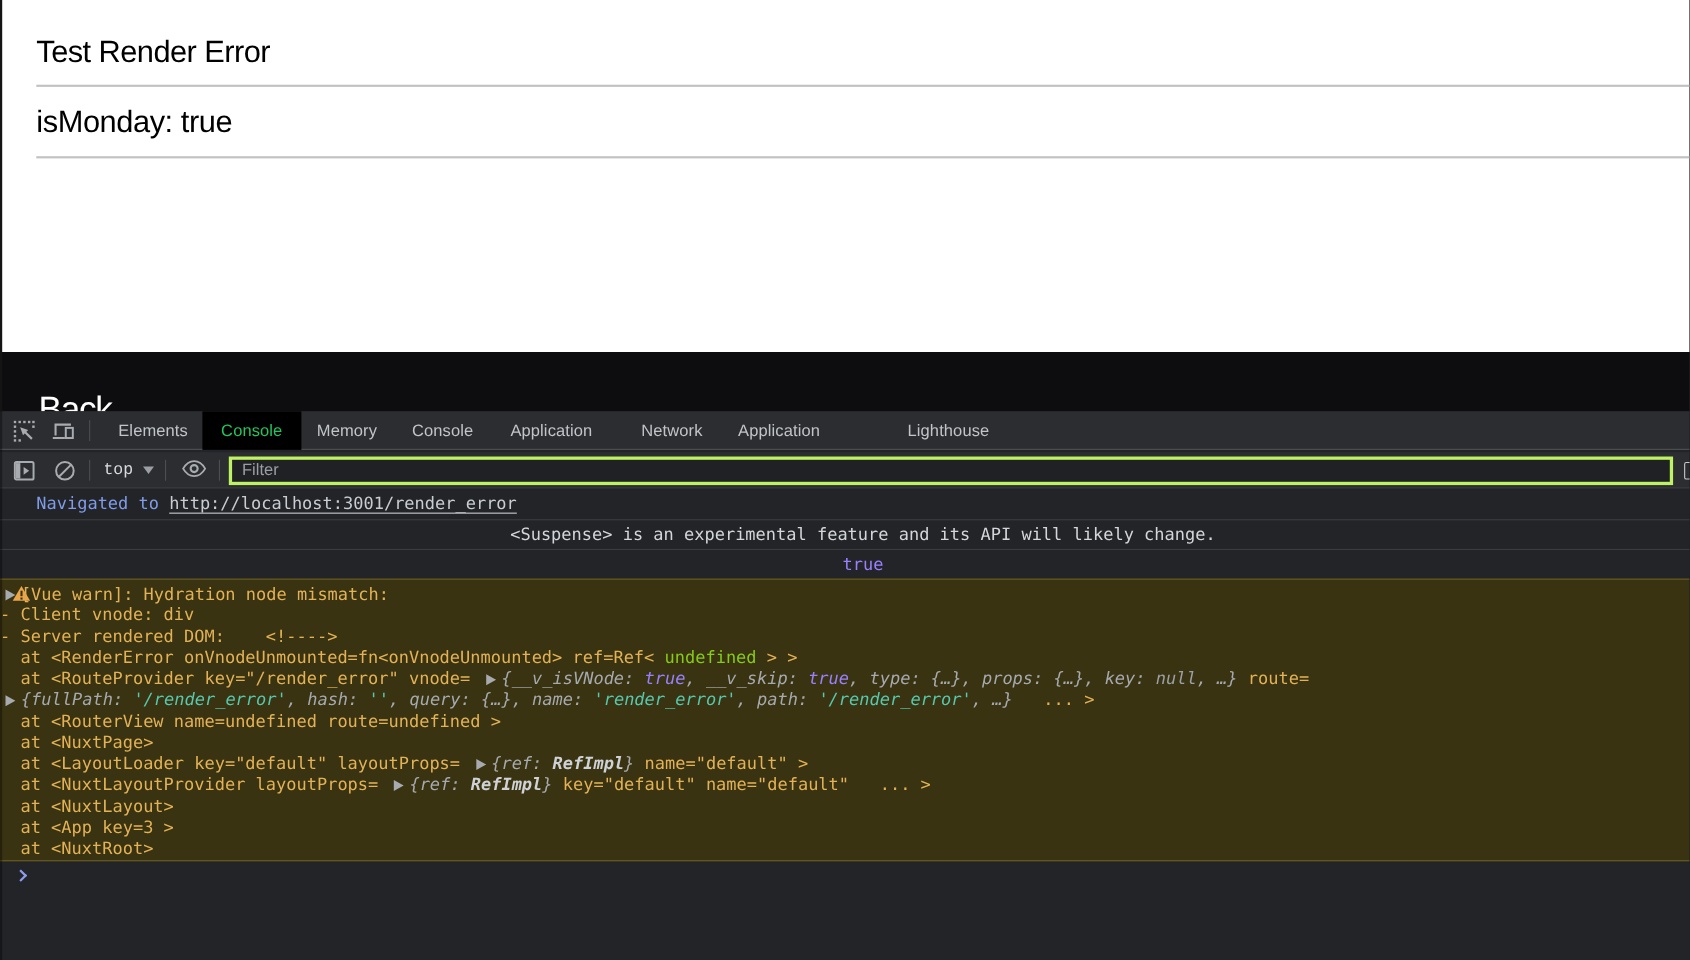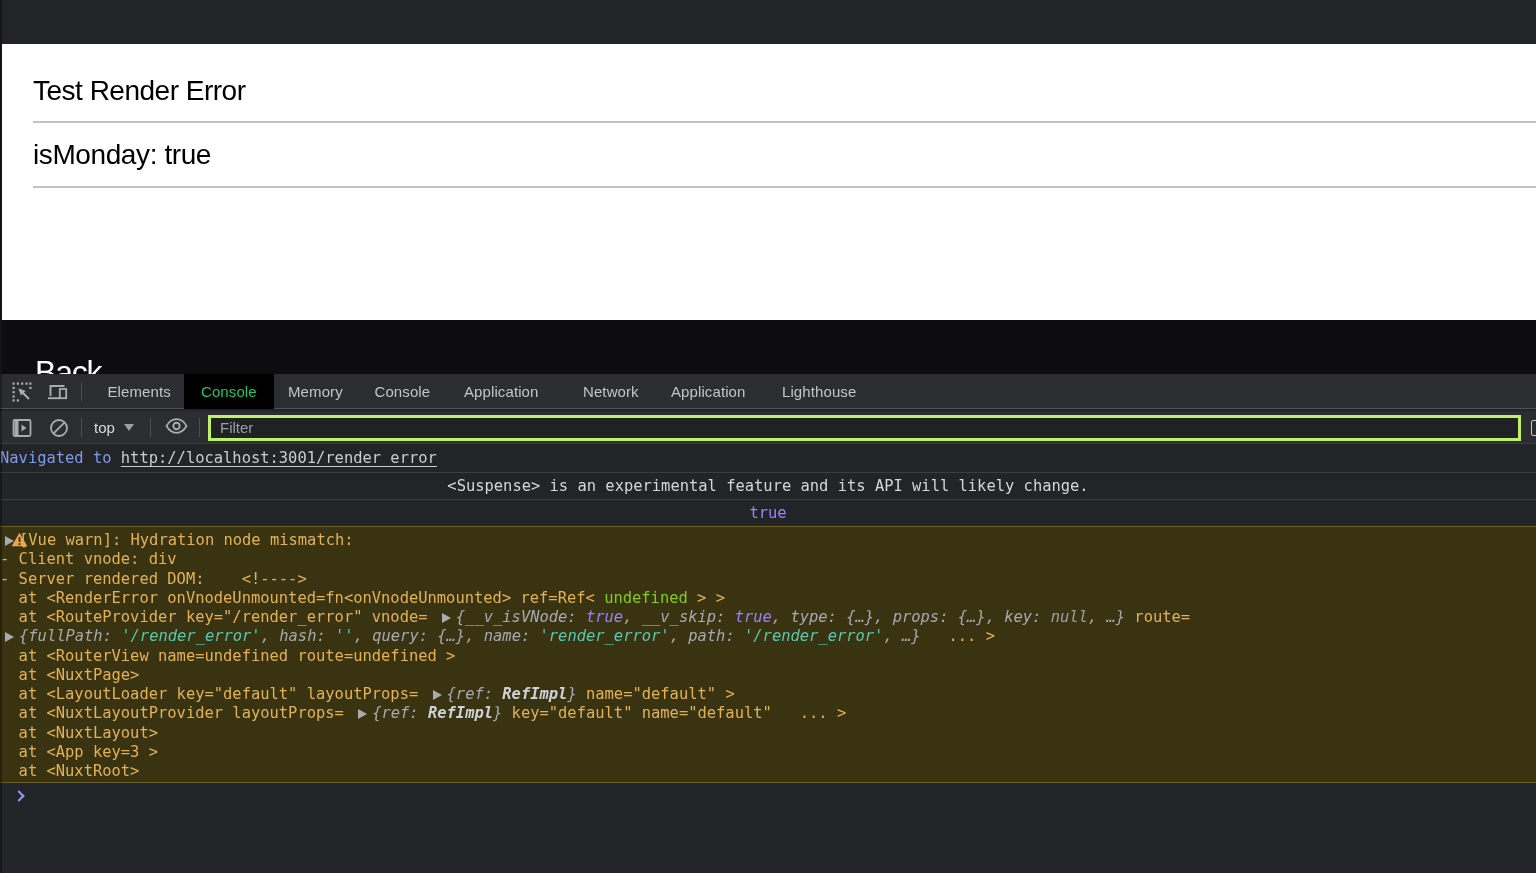--- a/index.html
+++ b/index.html
@@ -1,20 +1,20 @@
 <!DOCTYPE html>
 <html><head>
 <meta charset="utf-8">
 <style>
   * { margin:0; padding:0; box-sizing:border-box; }
   html,body { width:1536px; height:873px; overflow:hidden; background:#232428; }
   body { position:relative; font-family:"Liberation Sans", sans-serif; }
 
   
-  .webpage { position:absolute; left:0; top:0; width:1536px; height:320px; background:#ffffff;margin-top:44px; }
+  .webpage { position:absolute; left:0; top:0; width:1536px; height:320px; background:#ffffff; }
   .page-title { position:absolute; left:33px; top:33px; font-size:28px; letter-spacing:-0.5px; color:#000; line-height:1; }
   .page-rule { position:absolute; left:33px; right:0; height:1.5px; background:#c2c2c2; }
   .rule-1 { top:77px; }
   .rule-2 { top:142px; }
   .page-status { position:absolute; left:33px; top:97px; font-size:28px; letter-spacing:-0.4px; color:#000; line-height:1; }
 
   .back-section { position:absolute; left:0; top:320px; width:1536px; height:54px; background:#0d0d0f; overflow:hidden; }
   .back-label { position:absolute; left:35px; top:36px; font-size:32px; letter-spacing:-1.2px; color:#ffffff; line-height:1; }
 
   
@@ -32,32 +32,32 @@
   .tab { position:absolute; top:0; height:35px; display:flex; align-items:center; font-size:15px; color:#c1c4c8; letter-spacing:0.1px; }
   .tab.active { background:#000000; color:#22c55e; padding:0 17px; }
 
   .toolbar { position:absolute; left:0; top:36.5px; width:1536px; height:33.5px; background:#2c2d31; border-bottom:1px solid #3c3d41; }
   .toolbar .icon-btn { position:absolute; top:7px; width:20px; height:20px; }
   .sidebar-btn { left:12px; }
   .clear-btn { left:49px; }
   .tb-sep1 { position:absolute; left:81px; top:7px; width:1px; height:19px; background:#4c4d50; }
   .tb-sep2 { position:absolute; left:150px; top:7px; width:1px; height:19px; background:#4c4d50; }
   .tb-sep3 { position:absolute; left:199px; top:7px; width:1px; height:19px; background:#4c4d50; }
-  .context-select { position:absolute; left:94px; top:0; height:33px; display:flex; align-items:center; gap:9px; color:#d9dadc; font-size:15px; }
+  .context-select { position:absolute; left:94px; top:0; height:33px; display:flex; align-items:center; gap:9px; color:#d9dadc; font-size:15px;font-family:Liberation Mono, monospace; }
   .caret-down { width:0; height:0; border-left:5.5px solid transparent; border-right:5.5px solid transparent; border-top:7px solid #9b9ea3; }
   .eye-btn { left:165px; top:9px; }
   .filter-box { position:absolute; left:208px; top:4.5px; width:1313px; height:25.5px; background:#202124; border:3px solid #bef264; }
   .filter-box input { width:100%; height:100%; background:transparent; border:none; outline:none; color:#d9dadc; font-size:15px; font-family:"Liberation Sans",sans-serif; padding:0 9px; }
   .filter-box input::placeholder { color:#9a9ea4; }
   .right-cut-icon { position:absolute; left:1531px; top:9px; width:14px; height:16px; border:1.5px solid #c7cacd; border-radius:2px; }
 
   
   .console-area { position:absolute; left:0; top:70.5px; width:1536px; height:428.5px; background:#232428;
     font-family:"DejaVu Sans Mono", monospace; font-size:15.44px; }
-  .console-row { height:27px; display:flex; align-items:center; white-space:pre; }
+  .console-row { height:27px; display:flex; align-items:center; padding-left:33px; white-space:pre; }
   .console-row + .console-row { border-top:1px solid #3b3c40; height:27px;justify-content:center; }
 
   .seg-info { color:#7e9ce8; }
   .seg-link { color:#c9cdd2; text-decoration:underline; text-underline-offset:3px; }
   .seg-plain { color:#d3d6da; }
   .seg-bool { color:#9a80ff; }
   .seg-bool-i { color:#9a80ff; font-style:italic; }
   .seg-warn { color:#e3b257; }
   .seg-obj { color:#a5aaaf; font-style:italic; }
   .seg-str { color:#56c9ae; font-style:italic; }
@@ -119,21 +119,21 @@
     </span>
     <span class="tabbar-sep"></span>
     <div id="tabs">
         <div class="tab" style="left: 107.5px;">Elements</div>
         <div class="tab active" style="left: 184px;">Console</div>
         <div class="tab" style="left: 288px;">Memory</div>
         <div class="tab" style="left: 374.5px;">Console</div>
         <div class="tab" style="left: 464px;">Application</div>
         <div class="tab" style="left: 583px;">Network</div>
         <div class="tab" style="left: 671px;">Application</div>
-        <div class="tab" style="left: 782px;">Lighthouse</div>
+        <div class="tab" style="left: 825px;">Lighthouse</div>
       </div>
   </div>
 
   <div class="toolbar">
     <span class="icon-btn sidebar-btn">
       <svg width="20" height="20" viewBox="0 0 20 20">
         <rect x="1.5" y="2" width="17" height="16" rx="1.5" fill="none" stroke="#a8abaf" stroke-width="1.8"></rect>
         <rect x="2.5" y="3" width="4" height="14" fill="#a8abaf"></rect>
         <path d="M9.5,6.5 L14.5,10 L9.5,13.5 Z" fill="#a8abaf"></path>
       </svg>

